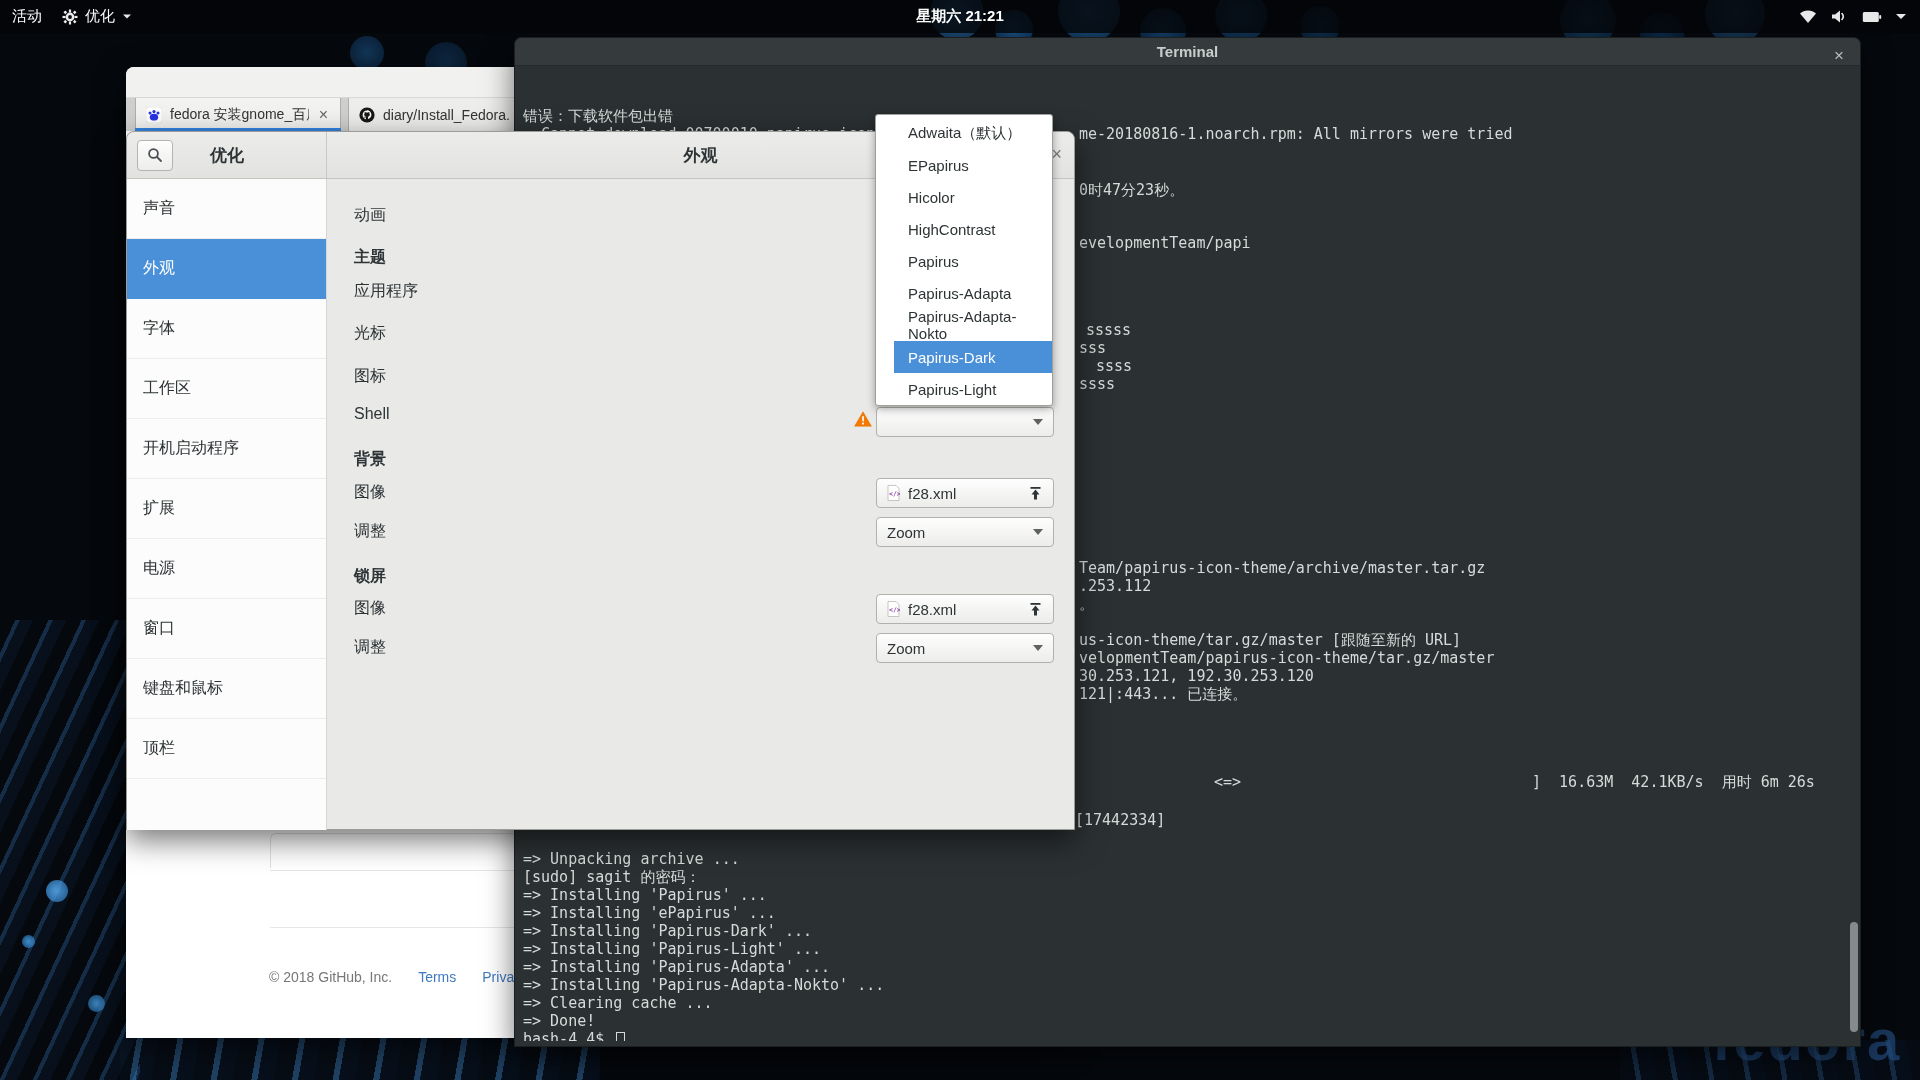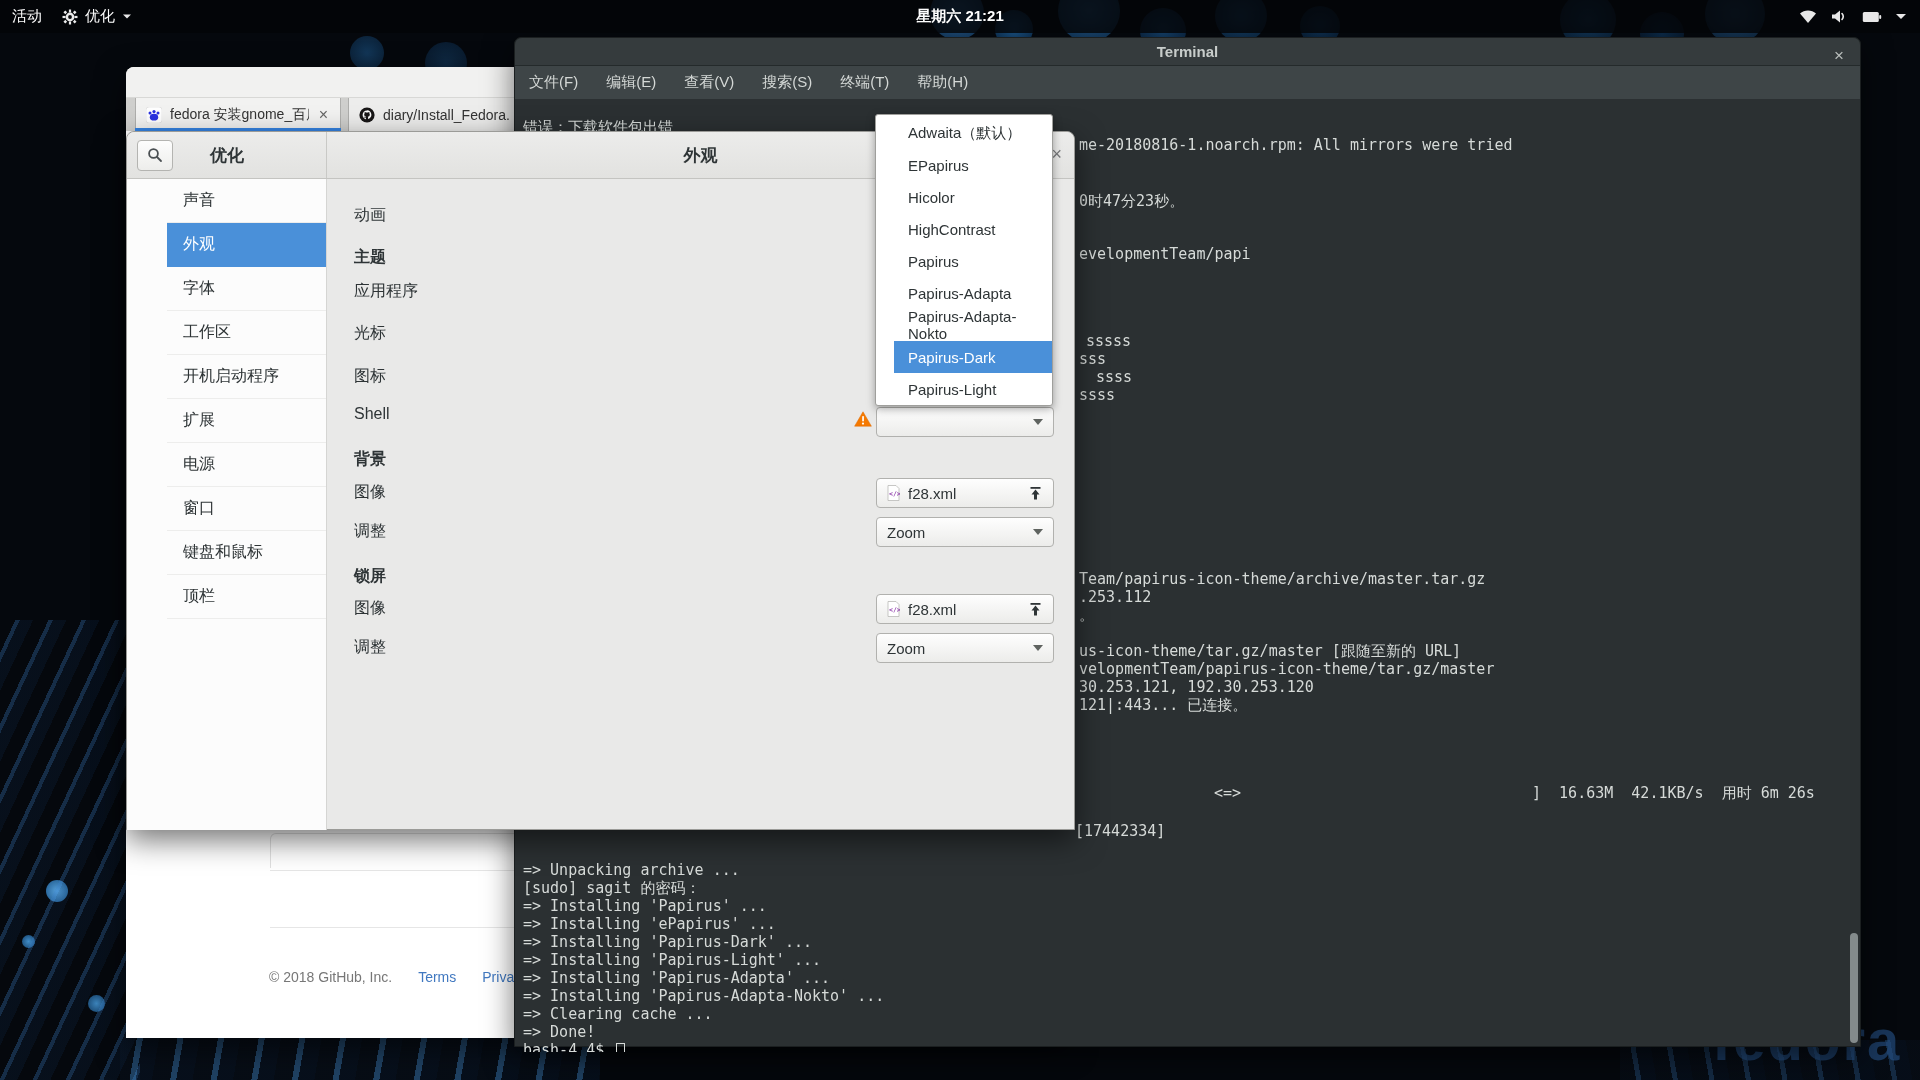--- a/index.html
+++ b/index.html
@@ -50,41 +50,41 @@
   .gh-link { color:#4078c0; }
   
   .terminal { position:absolute; left:514px; top:37px; width:1347px; height:1010px; z-index:20;
     background:#2b3032; border:1px solid #1b1f20; border-radius:7px 7px 0 0; }
   .t-titlebar { height:28px; background:#353b3d; border-radius:7px 7px 0 0; border-bottom:1px solid #242a2b;
     display:flex; align-items:center; justify-content:center; position:relative;
     color:#c8cdcb; font-size:15px; font-weight:700; }
   .t-close { position:absolute; right:16px; top:8px; color:#b9bebc; font-size:17px; font-weight:400; }
   .t-menubar { height:33px; background:#3e4547; display:flex; align-items:center; color:#d4d8d6; font-size:15px; }
   .t-menu-item { padding:0 14px; }
-  .t-body { position:absolute; left:0; top:80px; width:1345px; height:934px; overflow:hidden;
+  .t-body { position:absolute; left:0; top:69px; width:1345px; height:934px; overflow:hidden;
     font-family:"DejaVu Sans Mono",monospace; font-size:15px; color:#d6dad8; }
   .frag { position:absolute; white-space:pre; line-height:18px; }
   .t-cursor { position:absolute; left:101px; top:925px; width:9px; height:16px; border:1px solid #d6dad8; }
   .t-thumb { position:absolute; right:2px; top:815px; width:8px; height:110px; background:#848b8c; border-radius:4px; }
   
   .tweaks { position:absolute; left:126px; top:131px; width:949px; height:699px; z-index:30;
     background:#e9e9e8; border:1px solid #9b9b98; border-radius:8px 8px 0 0; }
   .tk-header { position:absolute; left:0; top:0; width:947px; height:47px;
     background:linear-gradient(#ececeb,#e2e2e0); border-bottom:1px solid #c4c4c1; border-radius:8px 8px 0 0; }
   .tk-hdr-left { position:absolute; left:0; top:0; width:200px; height:46px; border-right:1px solid #c9c9c6;
     display:flex; align-items:center; }
   .search-btn { margin-left:10px; width:36px; height:31px; border:1px solid #b4b4b1; border-radius:4px;
     background:linear-gradient(#fdfdfd,#ededeb); display:flex; align-items:center; justify-content:center; }
   .tk-app-title { position:absolute; left:0; width:200px; text-align:center; font-weight:700; font-size:17px; color:#2e3436; pointer-events:none; }
   .tk-page-title { position:absolute; left:200px; width:747px; top:0; height:46px; display:flex; align-items:center; justify-content:center;
     font-weight:700; font-size:17px; color:#2e3436; }
   .tk-close { position:absolute; right:12px; top:12px; font-size:18px; color:#77787a; }
   .tk-sidebar { position:absolute; left:0; top:47px; width:200px; height:651px; background:#fcfcfc; border-right:1px solid #d5d5d3; }
-  .side-item { height:44px; display:flex; align-items:center; padding-left:16px;
-    font-size:16px; color:#2e3436; border-bottom:1px solid #ededec;margin-left:40px; }
+  .side-item { height:60px; display:flex; align-items:center; padding-left:16px;
+    font-size:16px; color:#2e3436; border-bottom:1px solid #ededec; }
   .side-item.sel { background:#4a90d9; color:#fff; border-bottom-color:#4a90d9; }
   .tk-main { position:absolute; left:200px; top:47px; width:747px; height:651px; }
   .tk-label { position:absolute; left:27px; font-size:16px; color:#2e3436; white-space:nowrap; }
   .tk-label.section { font-weight:700; }
   .combo, .filebtn { position:absolute; left:549px; width:178px; height:30px;
     background:linear-gradient(#fefefe,#ececea); border:1px solid #b1b1ae; border-radius:4px;
     display:flex; align-items:center; font-size:15px; color:#2e3436; padding:0 10px; }
   .combo .dd-arrow { margin-left:auto; width:0; height:0;
     border-left:5px solid transparent; border-right:5px solid transparent; border-top:6px solid #5f6360; }
   .filebtn .file-label { margin-left:8px; }
@@ -154,28 +154,20 @@
       <a class="gh-link">Privacy</a>
       <a class="gh-link">Sec</a>
     </div>
   </div>
 </div>
 
 <div class="terminal win">
   <div class="t-titlebar">
     <span>Terminal</span>
     <span class="t-close">×</span>
-  </div>
-  <div class="t-menubar">
-    <span class="t-menu-item">文件(F)</span>
-    <span class="t-menu-item">编辑(E)</span>
-    <span class="t-menu-item">查看(V)</span>
-    <span class="t-menu-item">搜索(S)</span>
-    <span class="t-menu-item">终端(T)</span>
-    <span class="t-menu-item">帮助(H)</span>
   </div>
   <div class="t-body">
     <span class="frag" style="left:8px;top:0">错误：下载软件包出错</span>
     <span class="frag" style="left:26px;top:18px">Cannot download 00700010-papirus-icon-the</span>
     <span class="frag" style="left:564px;top:18px">me-20180816-1.noarch.rpm: All mirrors were tried</span>
     <span class="frag" style="left:564px;top:74px">0时47分23秒。</span>
     <span class="frag" style="left:564px;top:127px">evelopmentTeam/papi</span>
     <span class="frag" style="left:571px;top:214px">sssss</span>
     <span class="frag" style="left:564px;top:232px">sss</span>
     <span class="frag" style="left:581px;top:250px">ssss</span>

